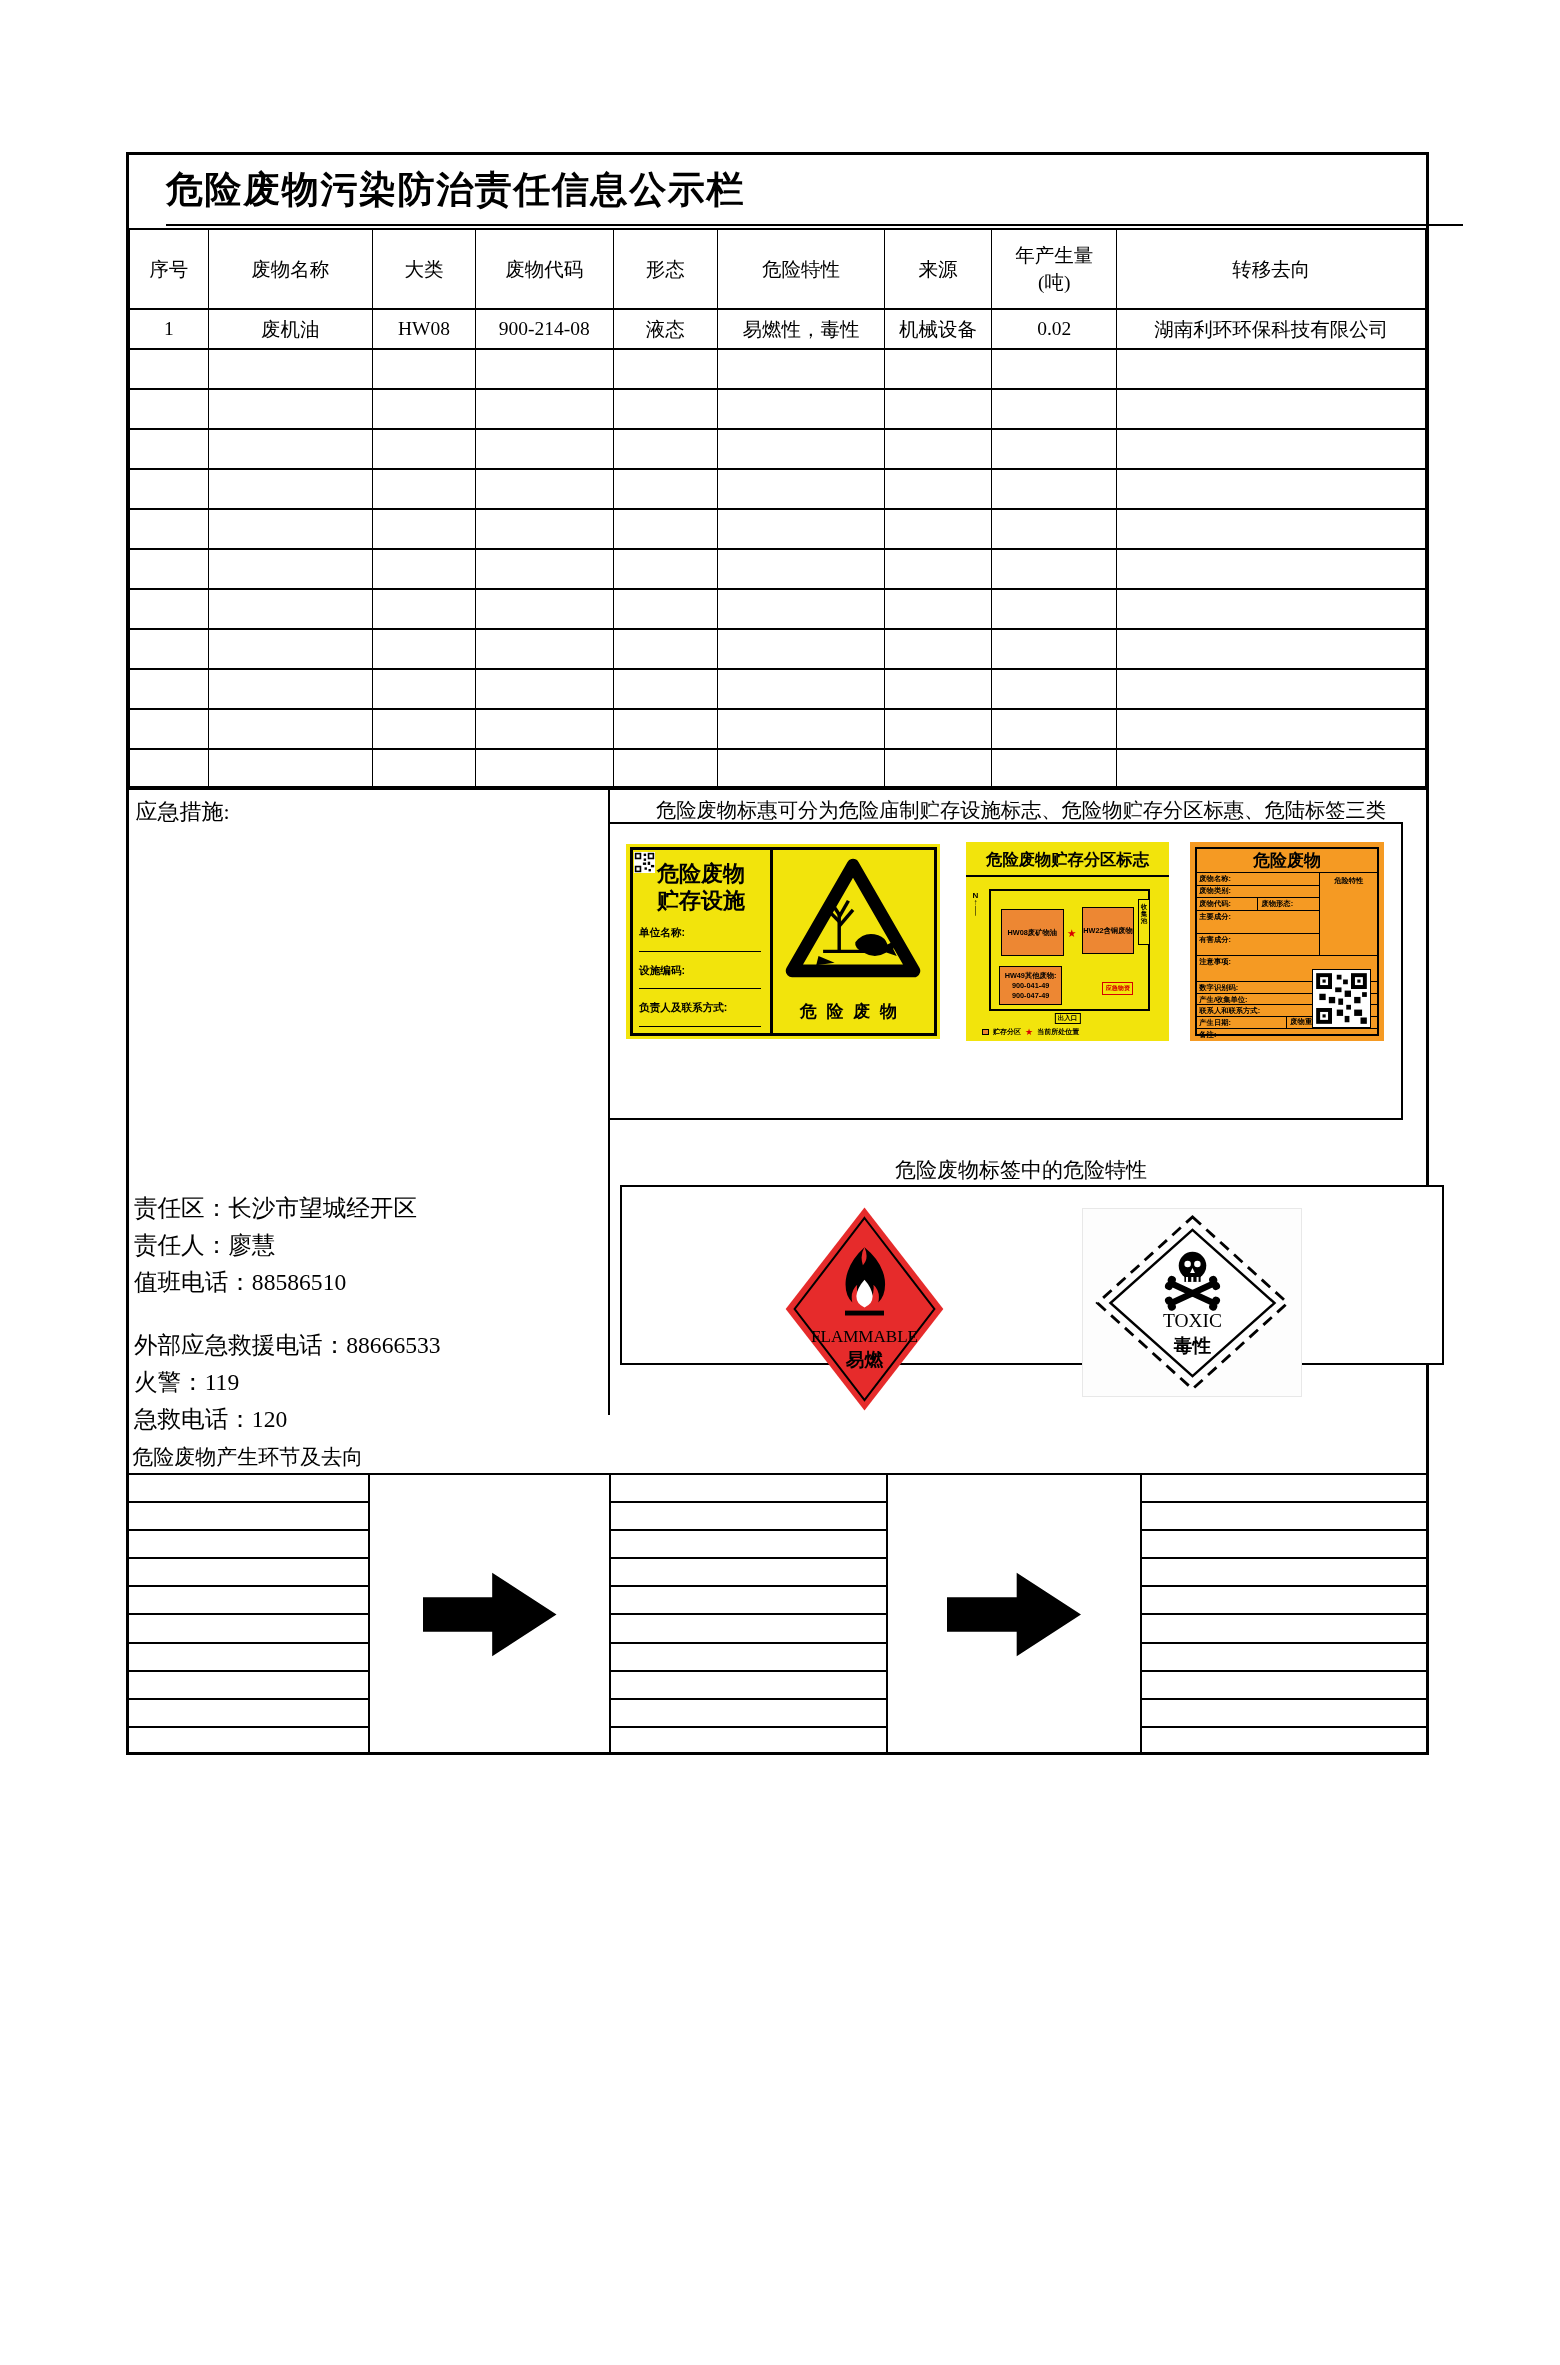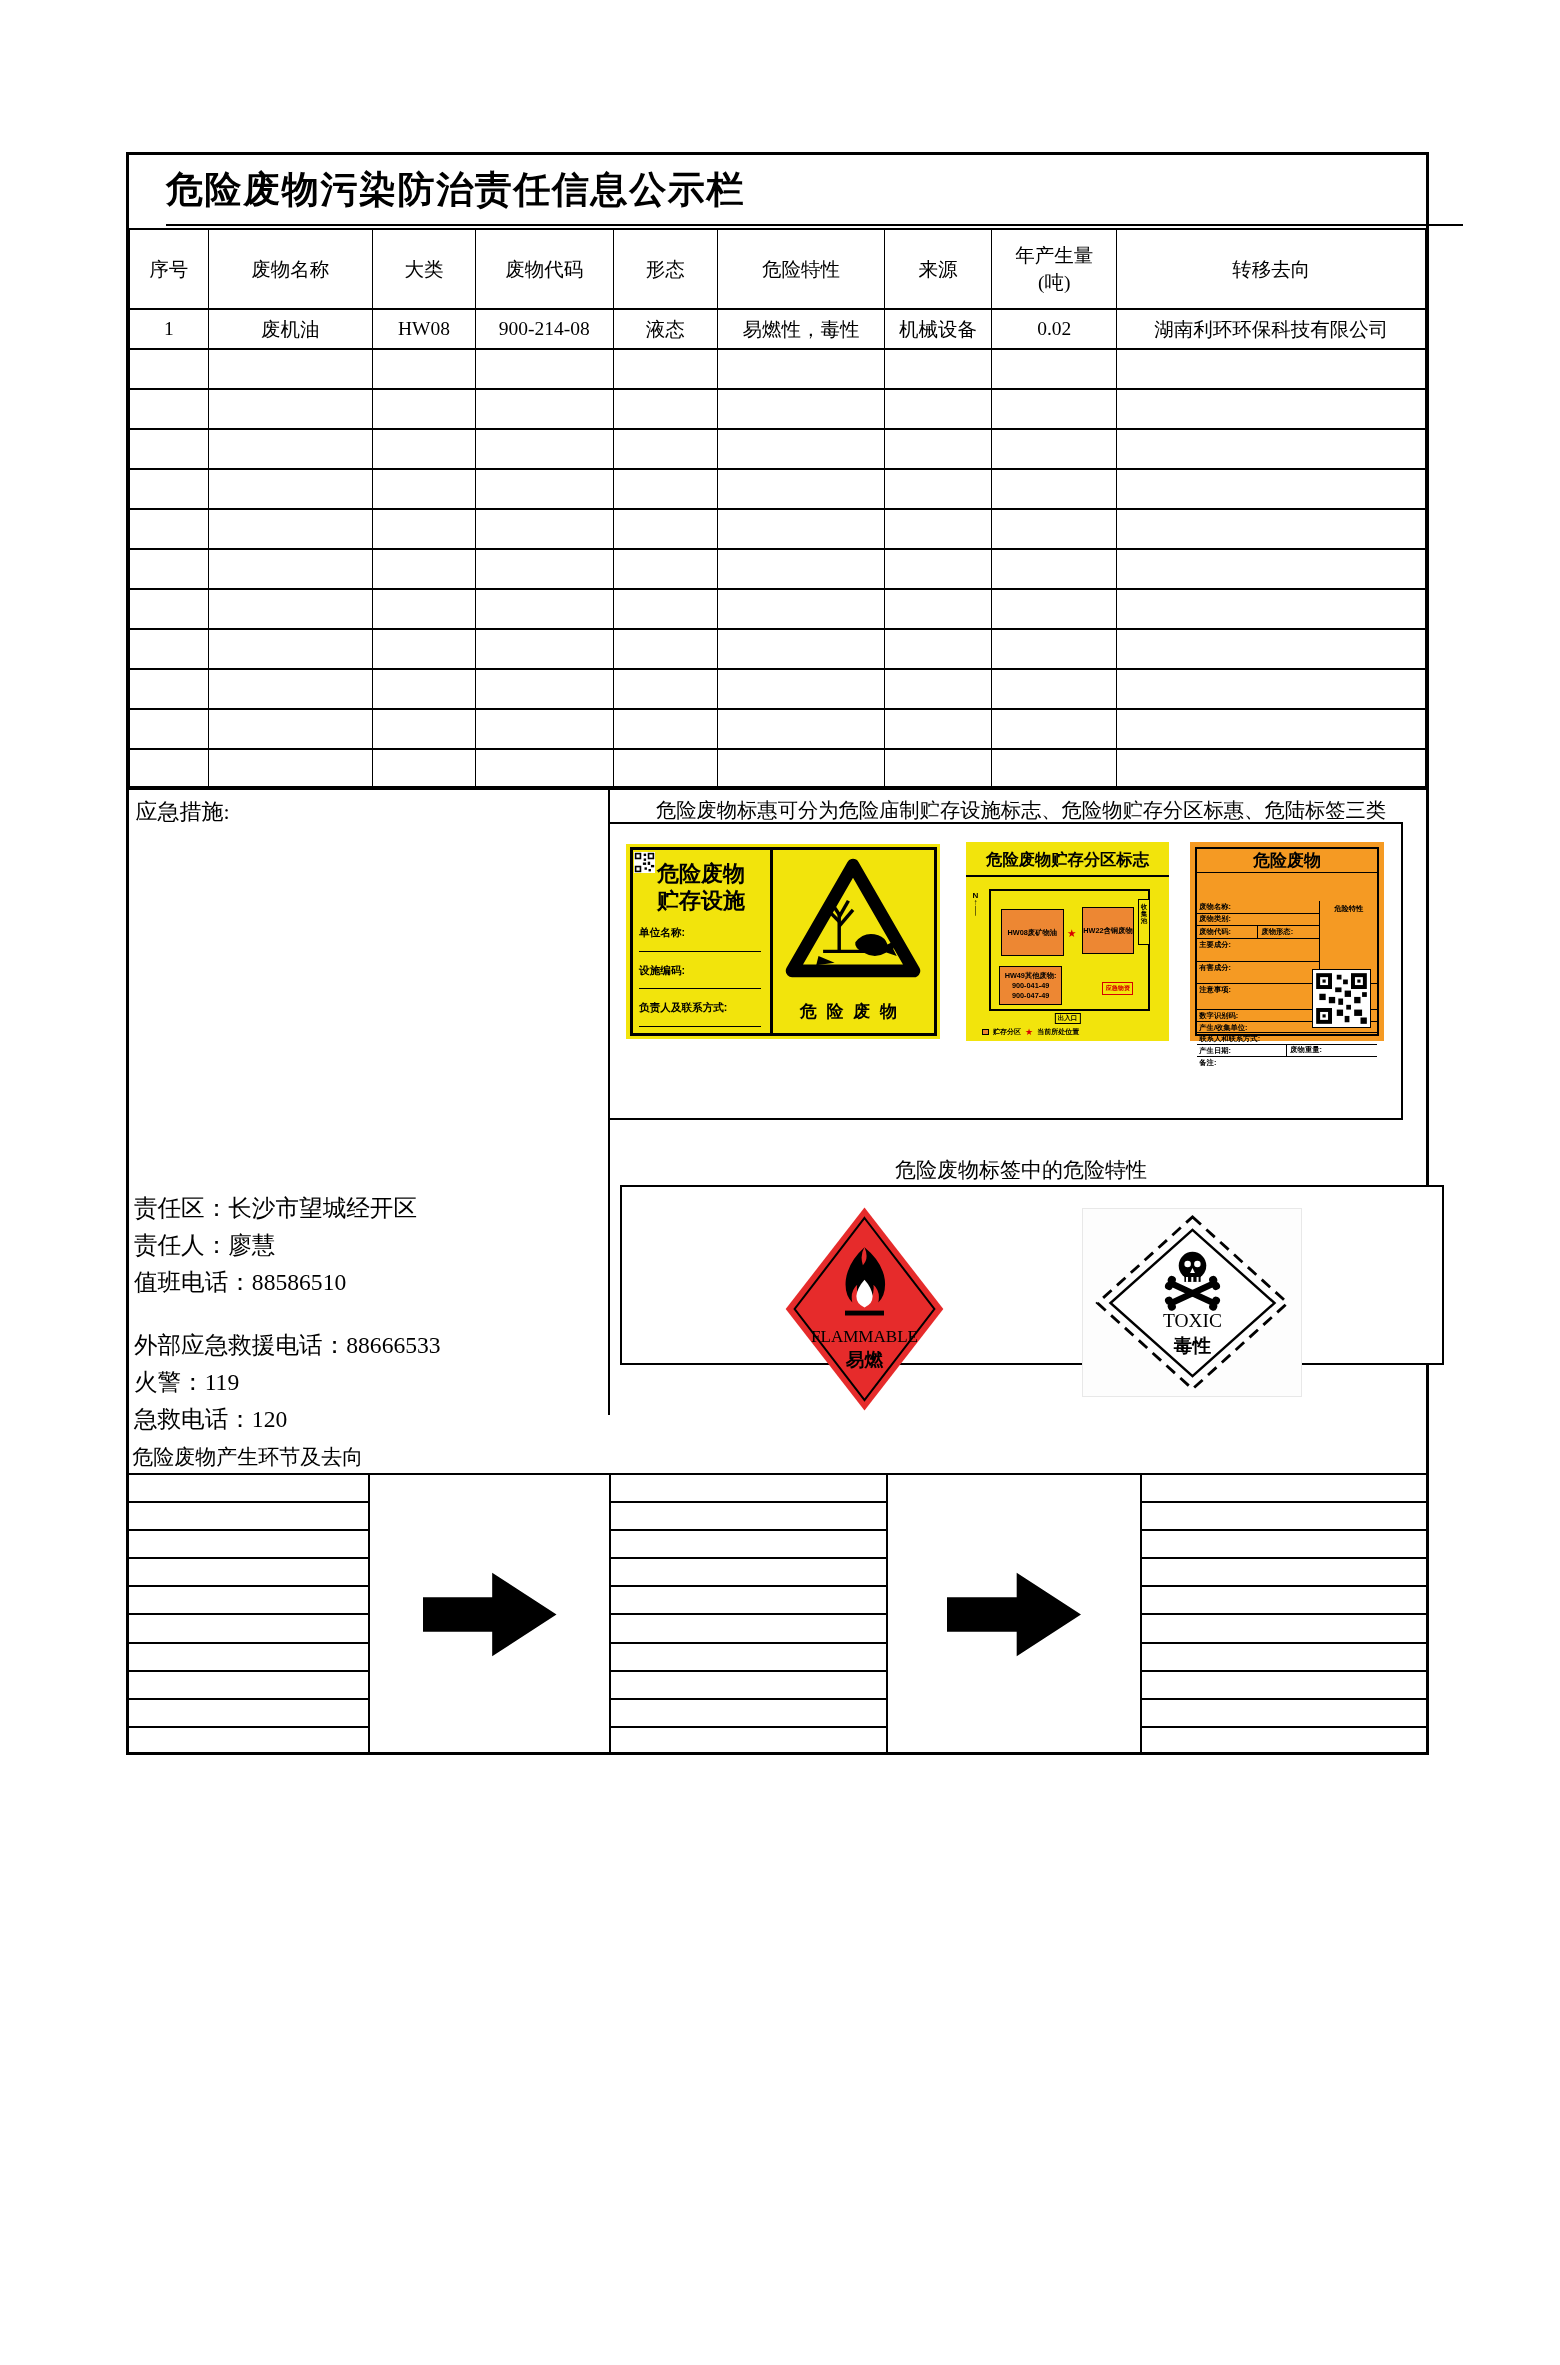--- a/index.html
+++ b/index.html
@@ -63,21 +63,21 @@
   .entrance{position:absolute;left:50%;transform:translateX(-50%);top:171px;border:1.6px solid #000;
             font-size:6.5px;padding:0 2.4px;font-weight:bold;background:var(--yellow);}
   .legend{position:absolute;left:16.3px;top:185px;font-size:7px;font-weight:bold;display:flex;align-items:center;gap:4.1px;}
   .legend .sq{width:6.5px;height:6.5px;background:var(--zorange);border:0.8px solid #000;display:inline-block;}
   .legend .st{color:var(--red2);font-size:9px;}
 
   
   .label3{position:absolute;left:580px;top:18.7px;width:194px;height:199px;background:var(--torange);padding:4.9px;}
   .label3 .frame{width:100%;height:100%;border:2px solid #000;position:relative;}
   .label3 .hd{height:24.4px;border-bottom:1.6px solid #000;text-align:center;font-size:17px;font-weight:bold;line-height:23px;}
-  .label3 .body{position:absolute;left:0;top:24.4px;right:0;bottom:0;font-size:7.3px;font-weight:bold;margin-top:28px;}
+  .label3 .body{position:absolute;left:0;top:24.4px;right:0;bottom:0;font-size:7.3px;font-weight:bold;}
   .l3row{border-bottom:1.2px solid #000;padding:0.8px 2.4px;display:flex;}
   .l3split{display:flex;}
   .l3split span:first-child{width:50%;border-right:1.2px solid #000;margin:-0.8px 0;padding:1.6px 0 0.8px 0;}
   .l3split span:last-child{padding-left:3.3px;}
   .l3left{position:absolute;left:0;top:0;width:68%;}
   .l3right{position:absolute;right:0;top:0;width:32%;height:83px;border-left:1.2px solid #000;border-bottom:1.2px solid #000;
            padding:2.4px;font-size:7.3px;font-weight:bold;text-align:center;}
   .l3full{position:absolute;left:0;top:83px;width:100%;}
   .l3qr{position:absolute;right:6.5px;bottom:6.5px;background:#fff;border:0.8px solid #000;}
 

